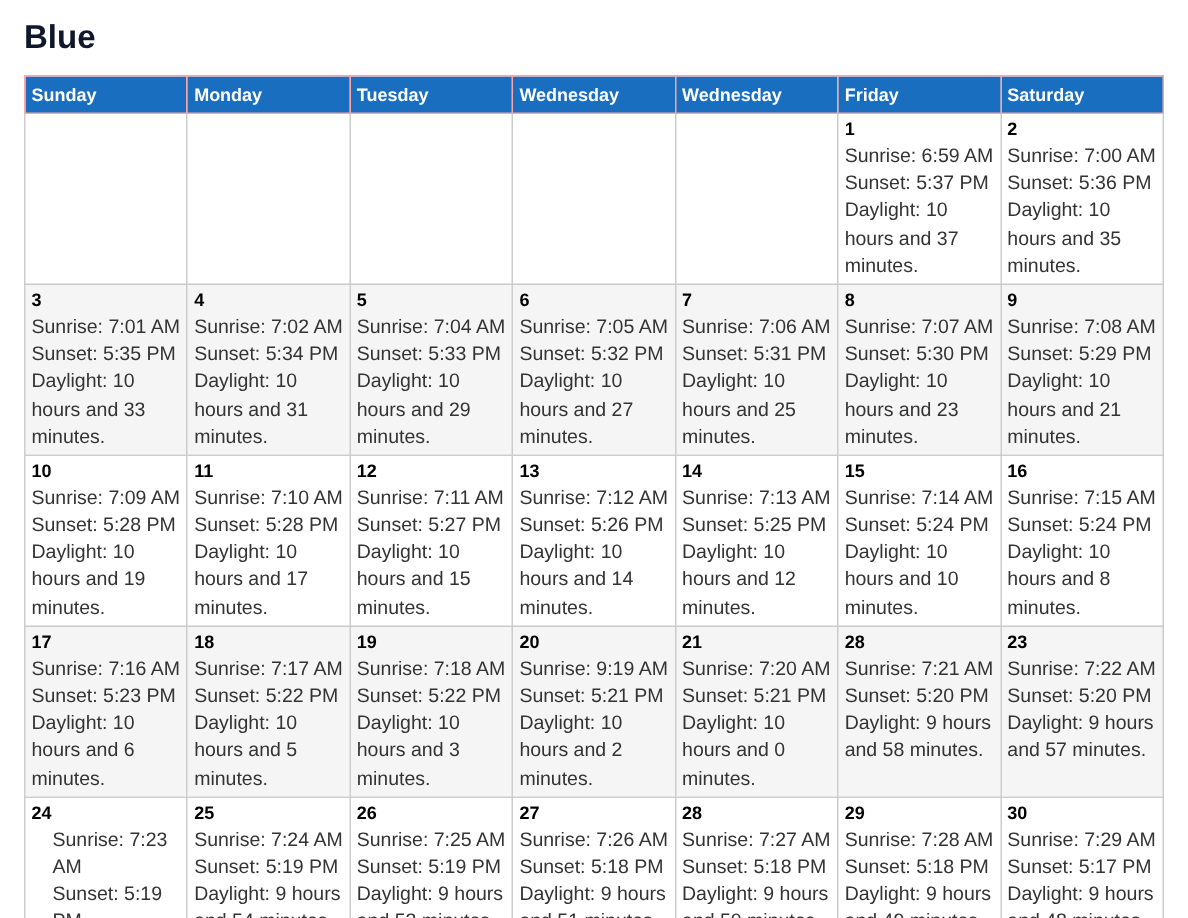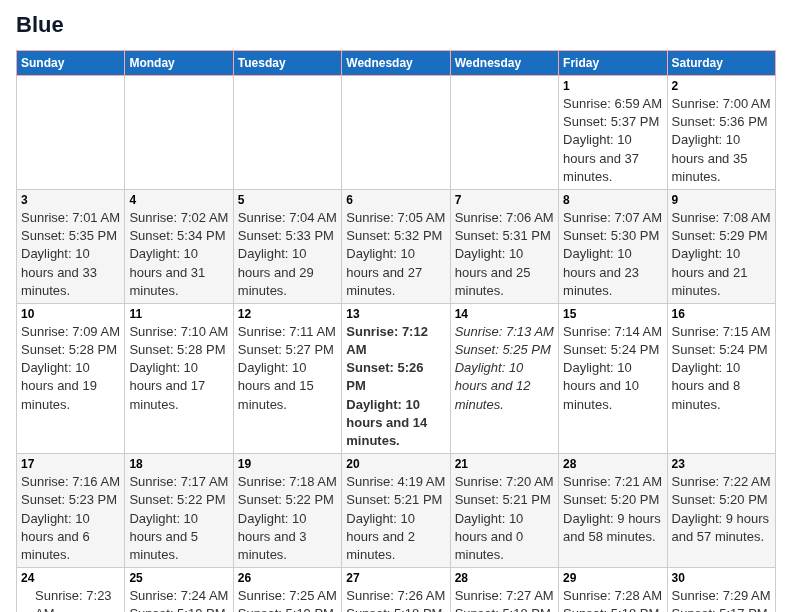--- a/index.html
+++ b/index.html
@@ -186,27 +186,27 @@
 Daylight: 10 hours and 17 minutes.</div>
         </td>
         <td>
           <span class="day-num">12</span>
           <div class="day-info" style="white-space: pre-line;">Sunrise: 7:11 AM
 Sunset: 5:27 PM
 Daylight: 10 hours and 15 minutes.</div>
         </td>
         <td>
           <span class="day-num">13</span>
-          <div class="day-info" style="white-space: pre-line; font-weight: bold;">Sunrise: 7:12 AM
+          <div class="day-info" style="white-space: pre-line;">Sunrise: 7:12 AM
 Sunset: 5:26 PM
 Daylight: 10 hours and 14 minutes.</div>
         </td>
         <td>
           <span class="day-num">14</span>
-          <div class="day-info" style="white-space: pre-line; font-style: italic;">Sunrise: 7:13 AM
+          <div class="day-info" style="white-space: pre-line;">Sunrise: 7:13 AM
 Sunset: 5:25 PM
 Daylight: 10 hours and 12 minutes.</div>
         </td>
         <td>
           <span class="day-num">15</span>
           <div class="day-info" style="white-space: pre-line;">Sunrise: 7:14 AM
 Sunset: 5:24 PM
 Daylight: 10 hours and 10 minutes.</div>
         </td>
         <td>
@@ -230,21 +230,21 @@
 Daylight: 10 hours and 5 minutes.</div>
         </td>
         <td>
           <span class="day-num">19</span>
           <div class="day-info" style="white-space: pre-line;">Sunrise: 7:18 AM
 Sunset: 5:22 PM
 Daylight: 10 hours and 3 minutes.</div>
         </td>
         <td>
           <span class="day-num">20</span>
-          <div class="day-info" style="white-space: pre-line;">Sunrise: 4:19 AM
+          <div class="day-info" style="white-space: pre-line;">Sunrise: 9:19 AM
 Sunset: 5:21 PM
 Daylight: 10 hours and 2 minutes.</div>
         </td>
         <td>
           <span class="day-num">21</span>
           <div class="day-info" style="white-space: pre-line;">Sunrise: 7:20 AM
 Sunset: 5:21 PM
 Daylight: 10 hours and 0 minutes.</div>
         </td>
         <td>

